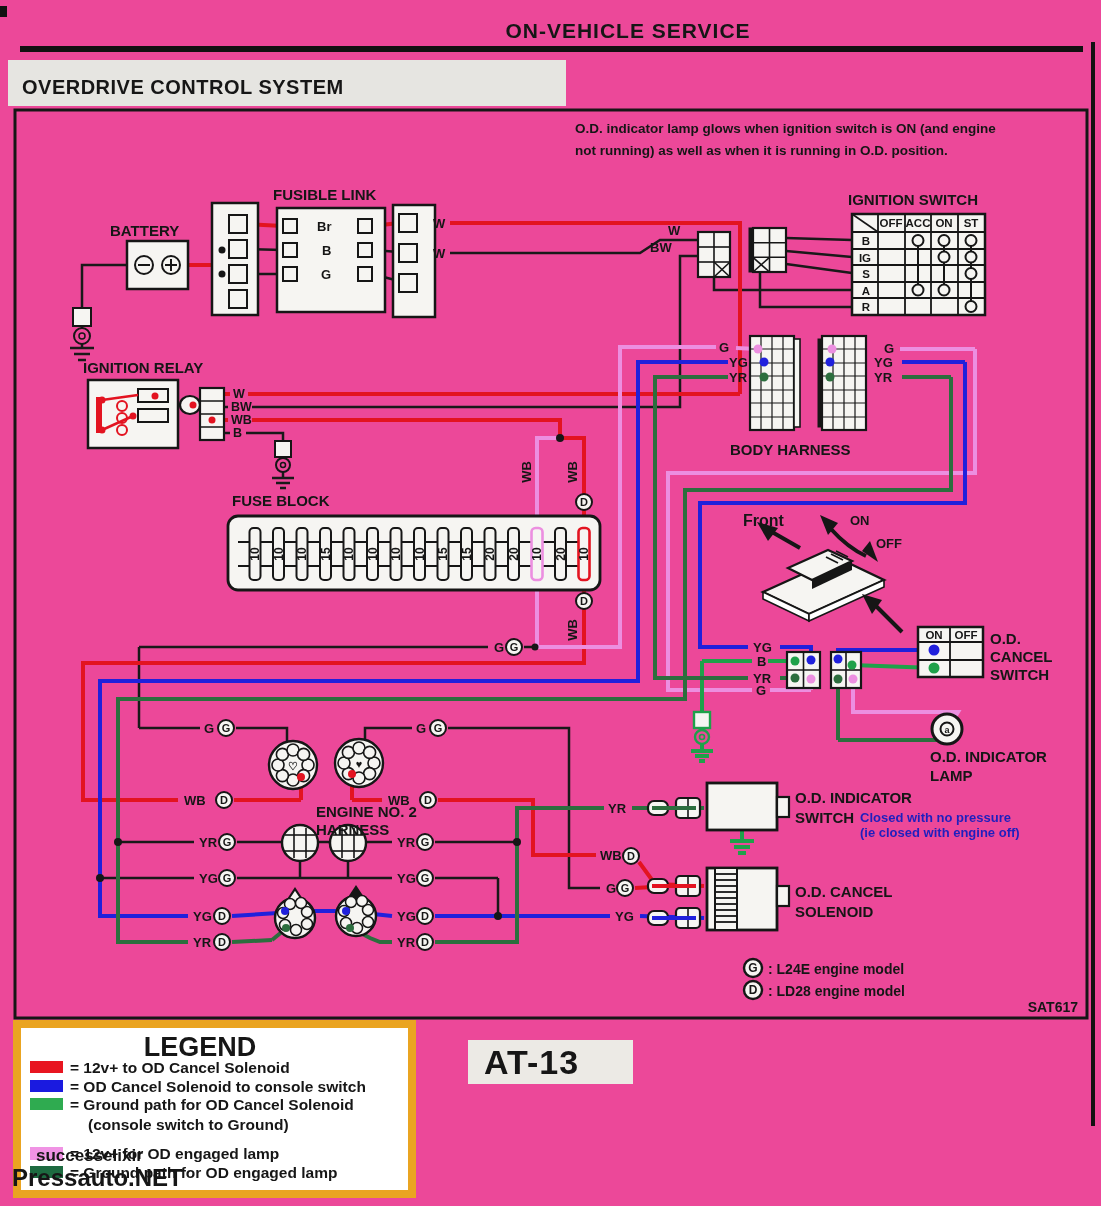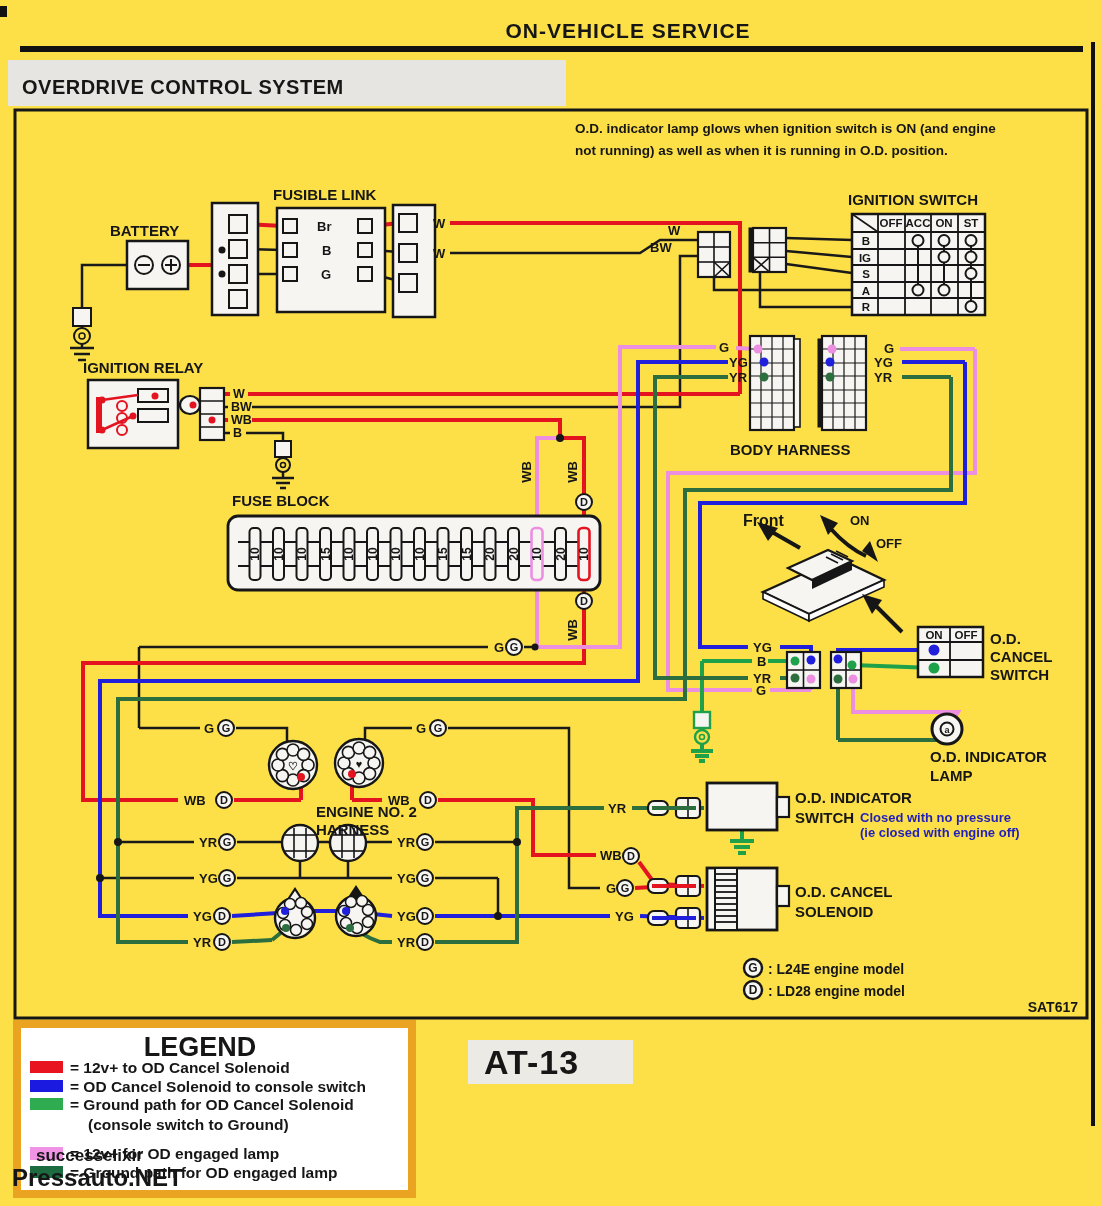--- a/index.html
+++ b/index.html
@@ -1,16 +1,16 @@
 <!DOCTYPE html>
 <html><head>
 <meta charset="utf-8">
 <style>
   html,body{margin:0;padding:0;background:#f7f6f3;}
-  .stage{position:relative;width:1101px;height:1206px;background:#fde047;overflow:hidden;
+  .stage{position:relative;width:1101px;height:1206px;background:#ec4899;overflow:hidden;
          font-family:"Liberation Sans",sans-serif;}
   svg{position:absolute;left:0;top:0;}
   text{font-family:"Liberation Sans",sans-serif;font-weight:bold;fill:#161616;}
   .wl{font-size:13px;}           
   .wl2{font-size:12.5px;}
   .cl{font-size:11px;text-anchor:middle;}   
   .comp{font-size:15px;}         
   .hdr{font-size:21px;letter-spacing:1px;text-anchor:middle;}
   .sec{font-size:20px;letter-spacing:.5px;}
   .note{font-size:13.5px;}

